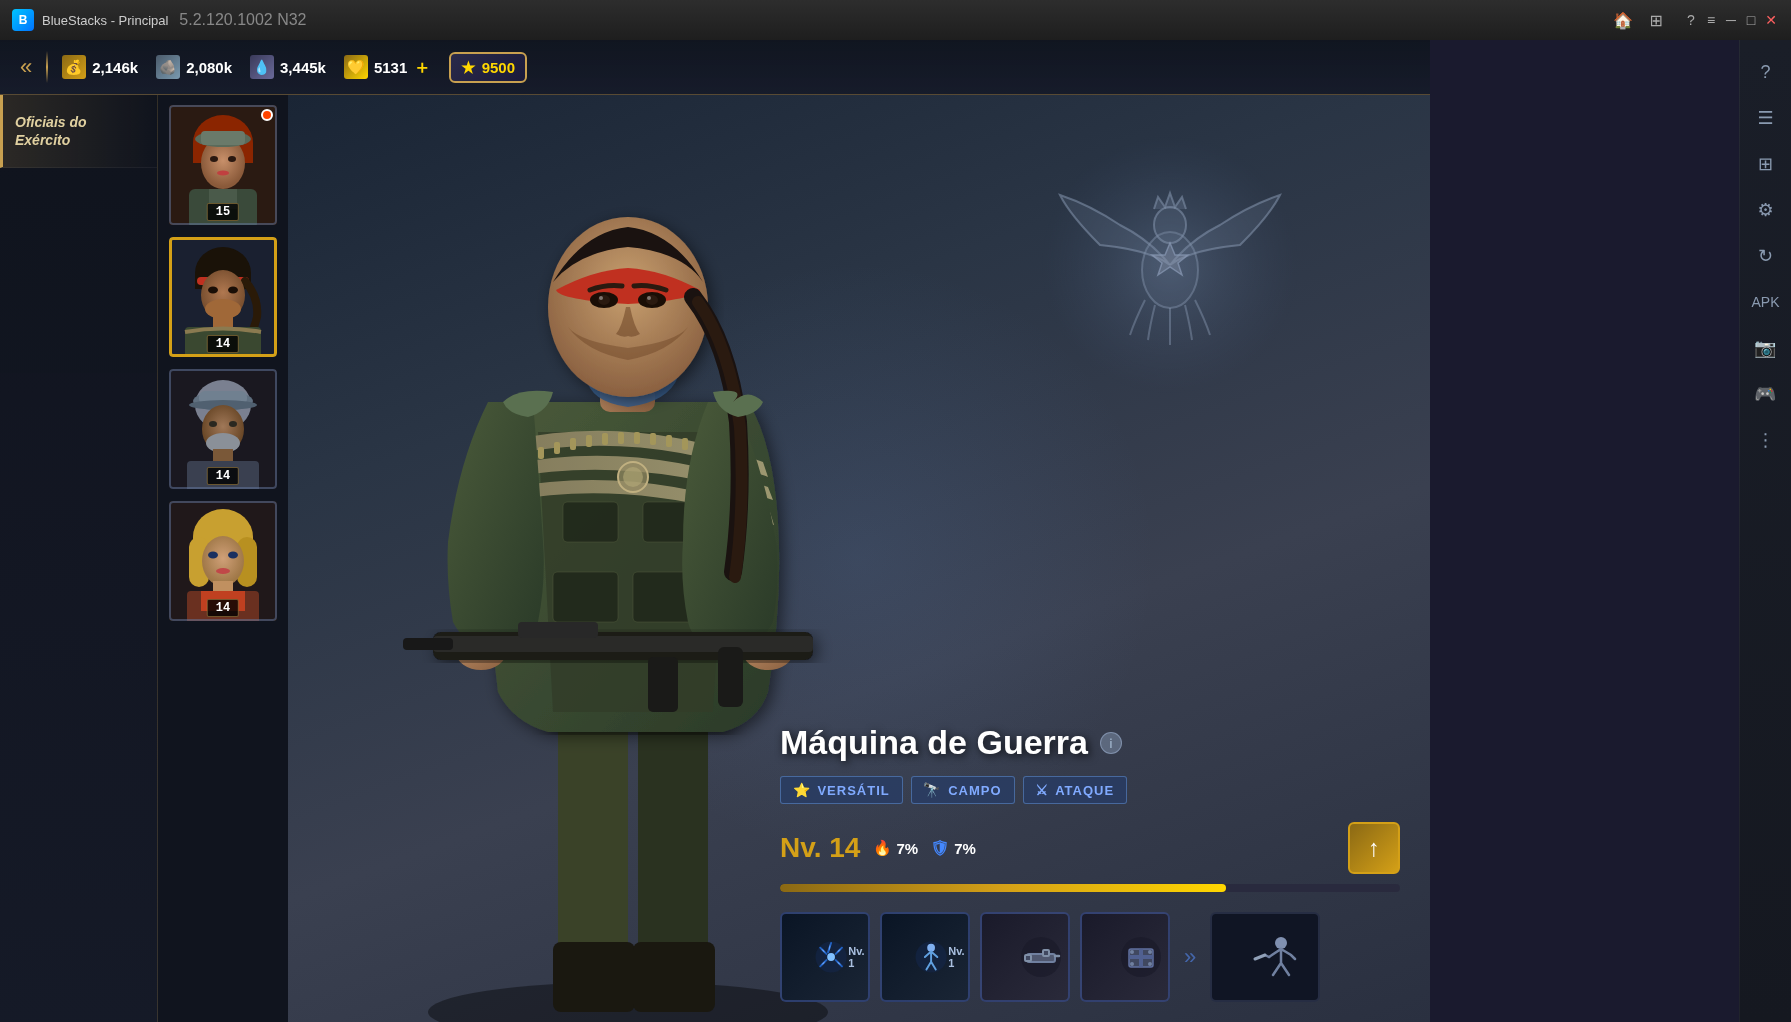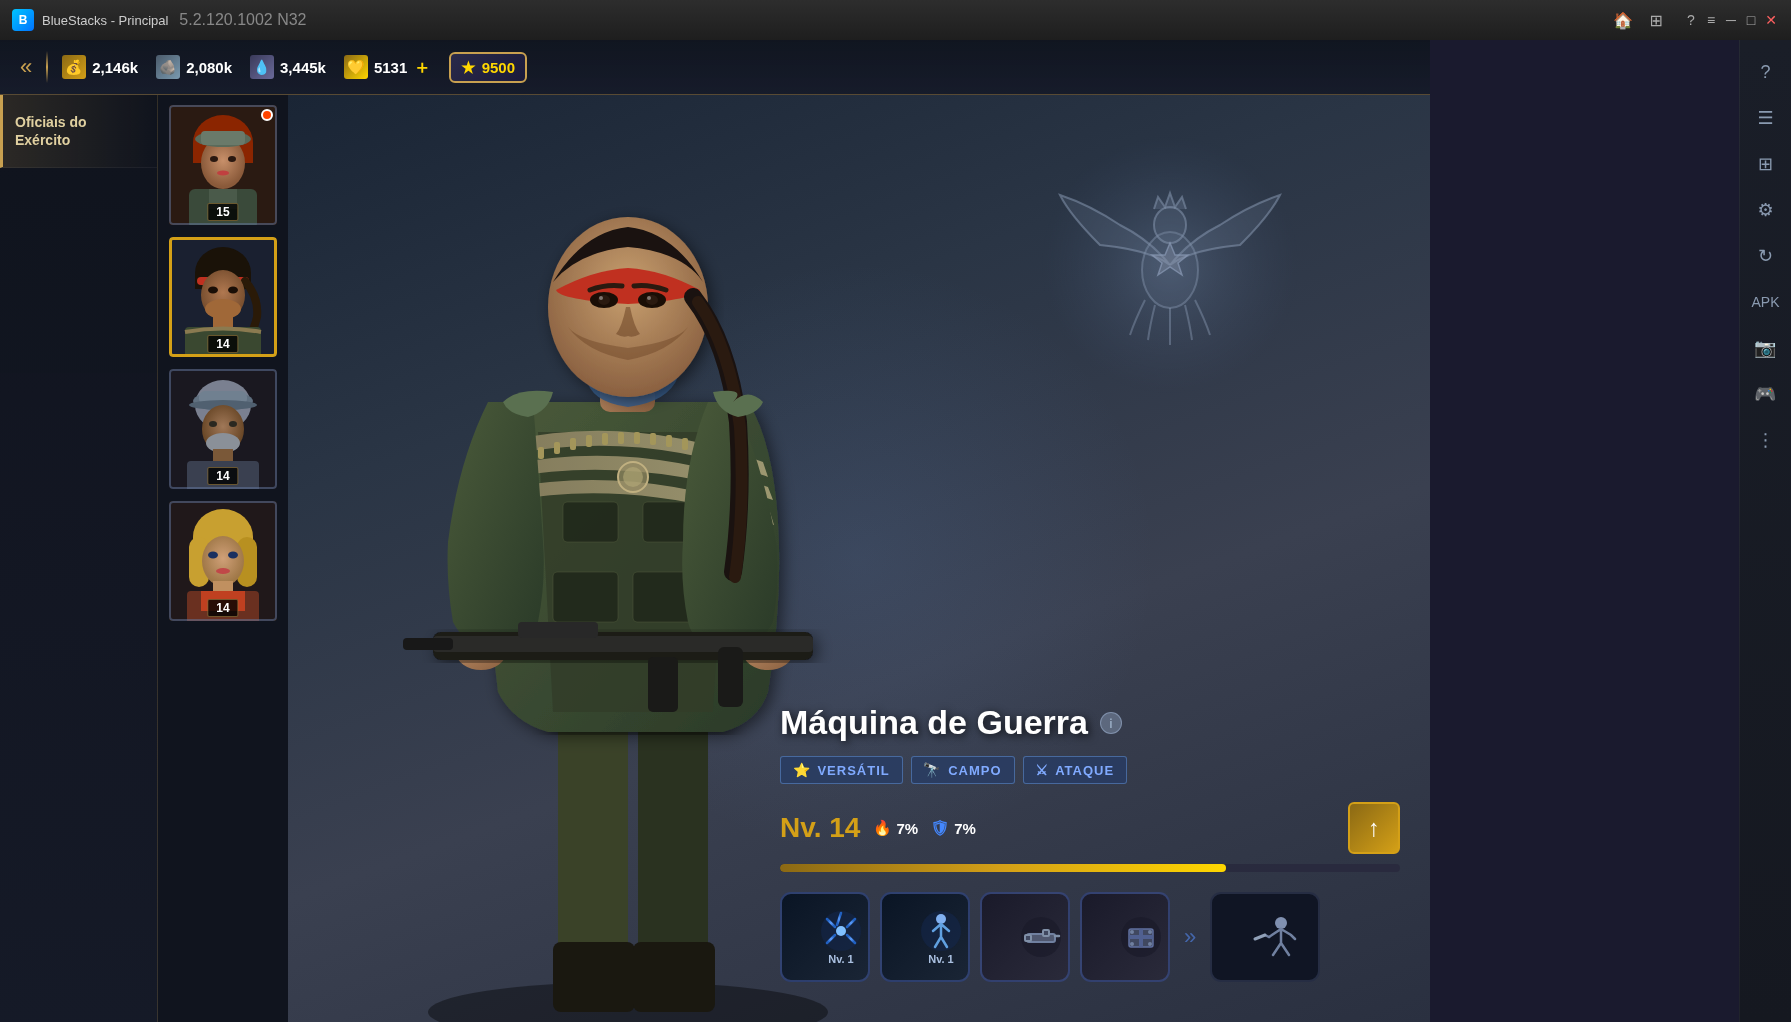--- a/index.html
+++ b/index.html
@@ -179,20 +179,21 @@
     }
     .sidebar-item.active {
       background: linear-gradient(to right, rgba(200,160,80,0.15), transparent);
       border-left: 3px solid #c8a050;
     }
     .sidebar-item .item-label {
       color: #e0d0a0;
       font-size: 14px;
       font-weight: bold;
       line-height: 1.3;
+      font-style: italic;
     }
     .sidebar-item.inactive .item-label { color: #8a9ab0; }
 
     
     #officer-list {
       position: absolute;
       top: 55px;
       left: 158px;
       width: 130px;
       height: 927px;
@@ -228,20 +229,21 @@
       bottom: 4px;
       left: 50%;
       transform: translateX(-50%);
       background: rgba(0,0,0,0.8);
       border: 1px solid rgba(200,160,80,0.5);
       color: #fff;
       font-size: 12px;
       font-weight: bold;
       padding: 1px 8px;
       border-radius: 2px;
+      font-family: Liberation Mono, monospace;
     }
     .officer-card .notification-dot {
       position: absolute;
       top: 4px;
       right: 4px;
       width: 12px;
       height: 12px;
       background: #ff4400;
       border-radius: 50%;
       border: 2px solid #fff;
@@ -272,21 +274,21 @@
       right: 120px;
       width: 280px;
       height: 280px;
       z-index: 2;
       opacity: 0.6;
     }
 
     
     #info-panel {
       position: absolute;
-      bottom: 40px;
+      bottom: 20px;
       right: 30px;
       width: 620px;
       z-index: 10;
     }
 
     .officer-name-row {
       display: flex;
       align-items: center;
       gap: 12px;
       margin-bottom: 14px;
@@ -402,25 +404,25 @@
 
     
     .skills-row {
       display: flex;
       align-items: center;
       gap: 10px;
     }
     .skill-card {
       width: 90px;
       height: 90px;
-      border-radius: 11px;
+      border-radius: 6px;
       background: rgba(20,30,50,0.9);
       border: 2px solid rgba(60,80,140,0.7);
       display: flex;
-      flex-direction: column;
+      flex-direction: row;
       align-items: center;
       justify-content: center;
       cursor: pointer;
       position: relative;
       overflow: hidden;
       padding-left: 32px;
     }
     .skill-card .skill-level {
       color: #aac0e0;
       font-size: 11px;

